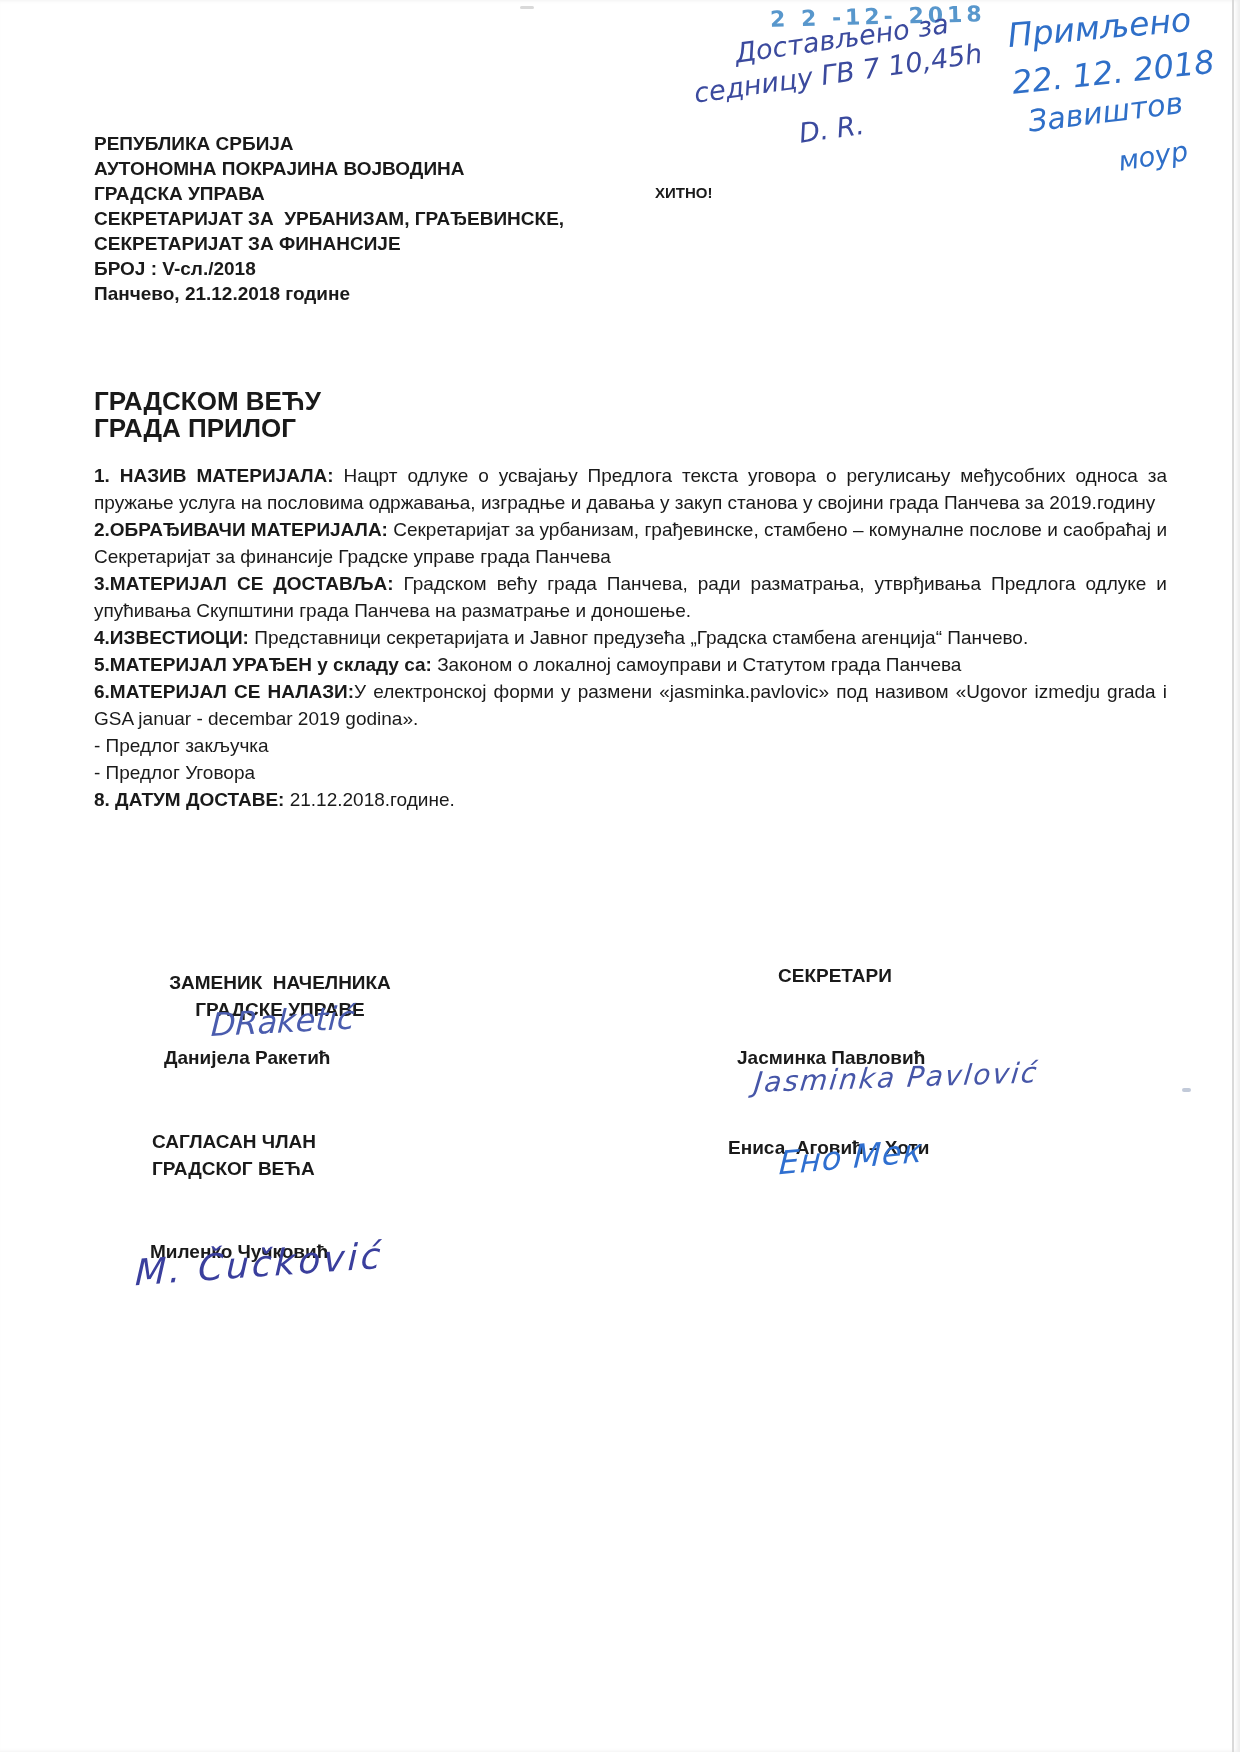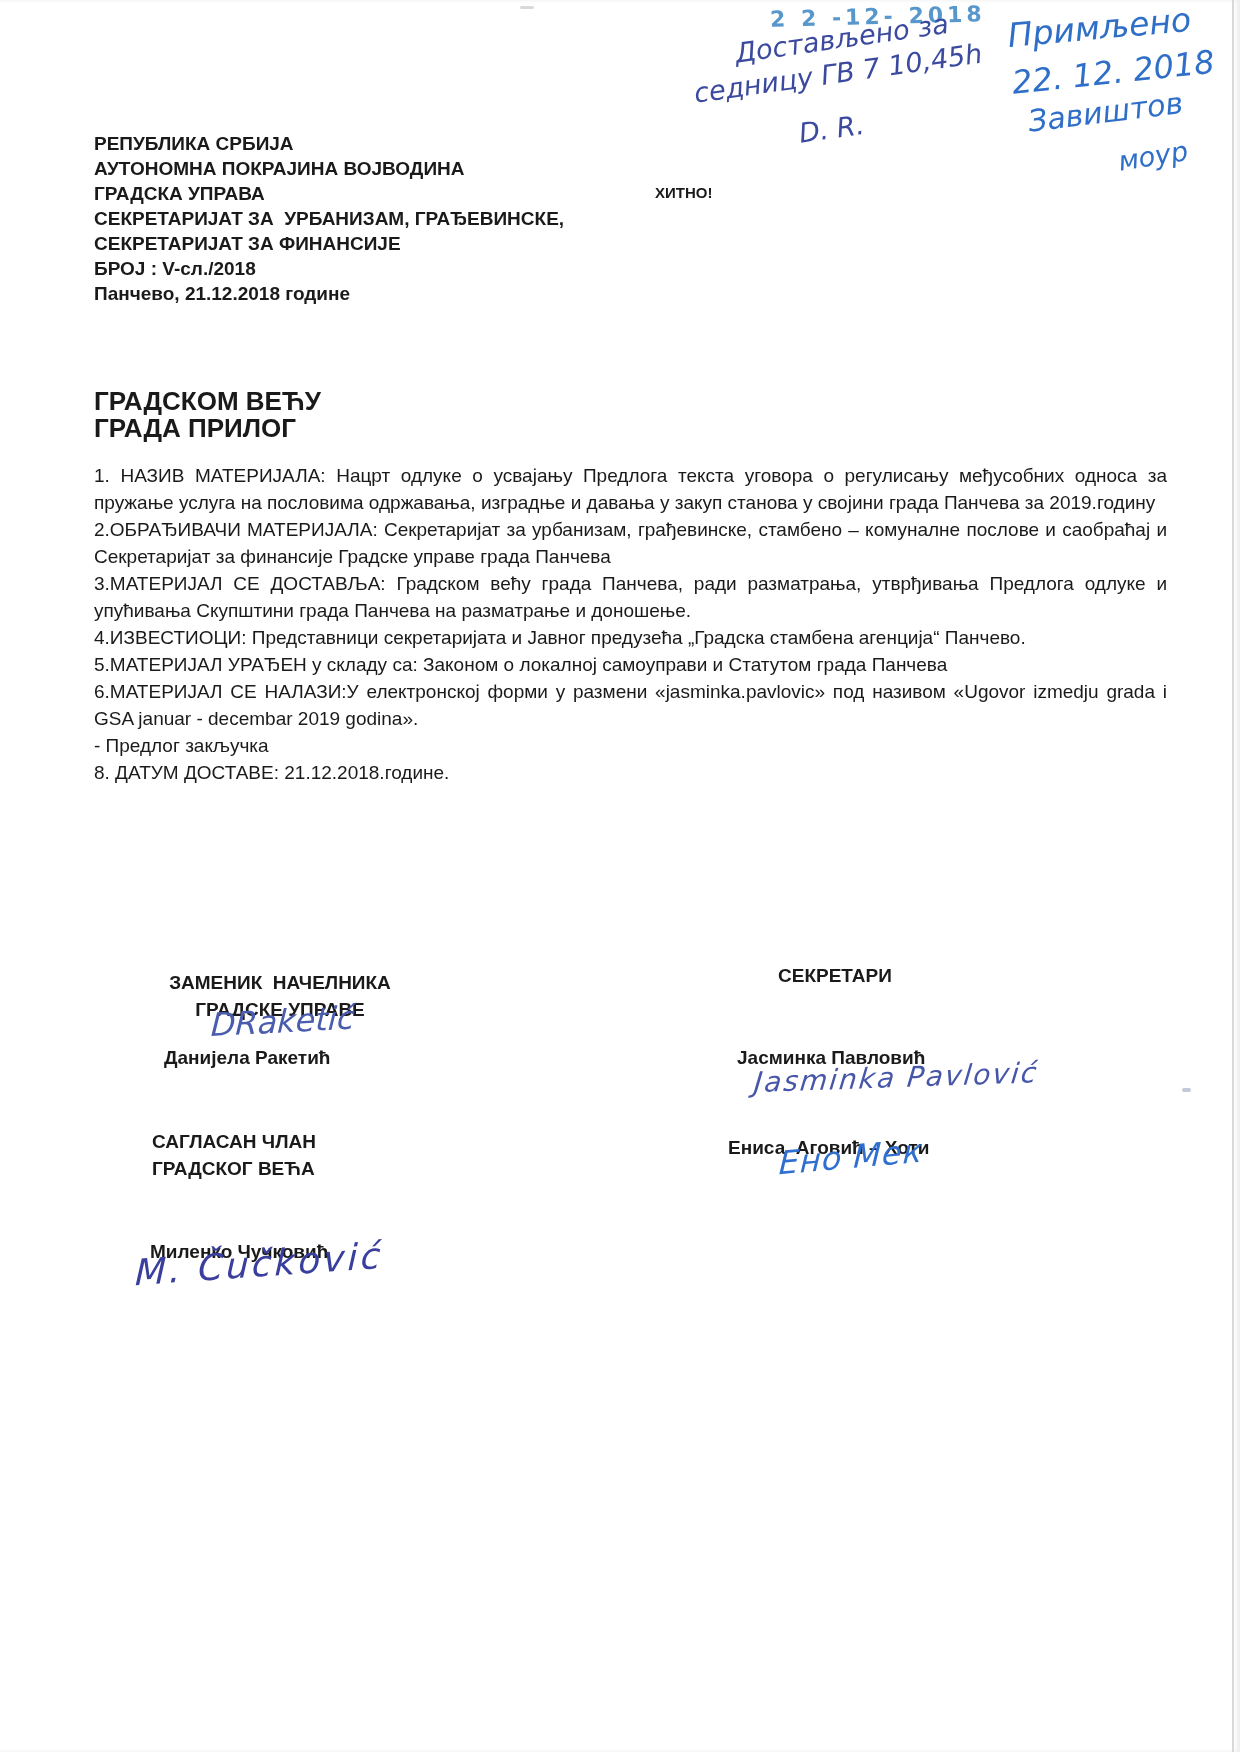--- a/index.html
+++ b/index.html
@@ -15,21 +15,21 @@
   }
   .edge-right{position:absolute;right:6px;top:0;width:2px;height:100%;background:#d9d9d9;}
   .smudge{position:absolute;background:#bfbfbf;border-radius:2px;opacity:.6;}
 
   
   .hdr{position:absolute;left:94px;top:131px;font-size:19px;line-height:25px;font-weight:bold;white-space:pre;}
   .urgent{position:absolute;left:655px;top:184px;font-size:15px;font-weight:bold;}
   .addr{position:absolute;left:94px;top:388px;font-size:26px;line-height:27px;font-weight:bold;white-space:pre;}
   .bodytext{position:absolute;left:94px;top:462px;width:1073px;font-size:19px;line-height:27px;text-align:justify;}
   .bodytext p{margin:0;padding:0;}
-  .bodytext b{font-weight:normal;}
+  .bodytext b{font-weight:bold;}
 
   
   .typed{position:absolute;font-size:19px;line-height:27px;font-weight:bold;white-space:pre;}
   .center{text-align:center;}
 
   
   .hand{
     position:absolute;
     font-family:"DejaVu Sans",sans-serif;
     font-style:italic;
@@ -84,20 +84,21 @@
   <div class="addr"><div>ГРАДСКОМ ВЕЋУ</div><div>ГРАДА ПРИЛОГ</div></div>
 
   <div class="bodytext">
     <p class="item"><b>1. НАЗИВ МАТЕРИЈАЛА: </b><span>Нацрт одлуке о усвајању Предлога текста уговора о регулисању међусобних односа за пружање услуга на пословима одржавања, изградње и давања у закуп станова у својини града Панчева за 2019.годину</span></p>
     <p class="item"><b>2.ОБРАЂИВАЧИ МАТЕРИЈАЛА: </b><span>Секретаријат за урбанизам, грађевинске, стамбено – комуналне послове и саобраћај и Секретаријат за финансије Градске управе града Панчева</span></p>
     <p class="item"><b>3.МАТЕРИЈАЛ СЕ ДОСТАВЉА: </b><span>Градском већу града Панчева, ради разматрања, утврђивања Предлога одлуке и упућивања Скупштини града Панчева на разматрање и доношење.</span></p>
     <p class="item"><b>4.ИЗВЕСТИОЦИ: </b><span>Представници секретаријата и Јавног предузећа „Градска стамбена агенција“ Панчево.</span></p>
     <p class="item"><b>5.МАТЕРИЈАЛ УРАЂЕН у складу са: </b><span>Законом о локалној самоуправи и Статутом града Панчева</span></p>
     <p class="item"><b>6.МАТЕРИЈАЛ СЕ НАЛАЗИ:</b><span>У електронској форми у размени «jasminka.pavlovic» под називом «Ugovor izmedju grada i GSA januar - decembar 2019 godina».</span></p>
     <p class="item"><b></b><span>- Предлог закључка</span></p>
+    <p class="item"><b></b><span>- Предлог Уговора</span></p>
     <p class="item"><b>8. ДАТУМ ДОСТАВЕ: </b><span>21.12.2018.године.</span></p>
   </div>
 
   <div class="typed center" style="left:140px;top:969px;width:280px;"><div>ЗАМЕНИК  НАЧЕЛНИКА</div><div>ГРАДСКЕ УПРАВЕ</div></div>
   <div class="hand sig-raketic">DRaketić</div>
   <div class="typed" style="left:164px;top:1044px;">Данијела Ракетић</div>
 
   <div class="typed" style="left:778px;top:962px;">СЕКРЕТАРИ</div>
   <div class="typed" style="left:737px;top:1044px;">Јасминка Павловић</div>
   <div class="hand sig-pavlovic">Jasminka Pavlović</div>

